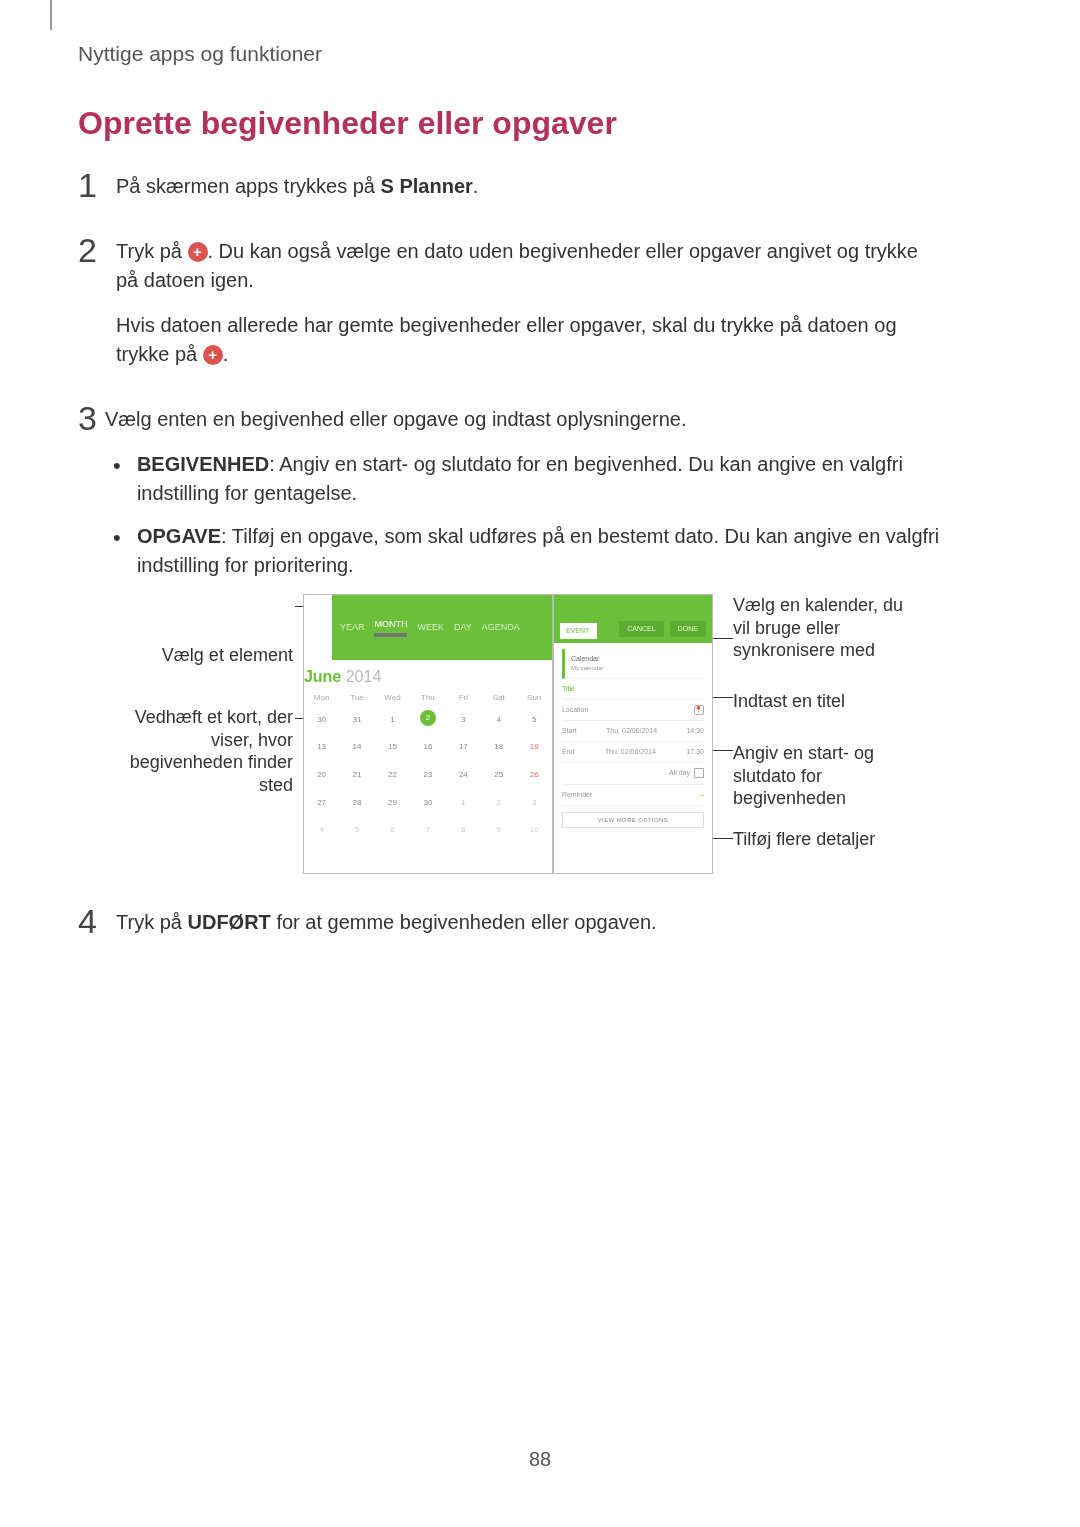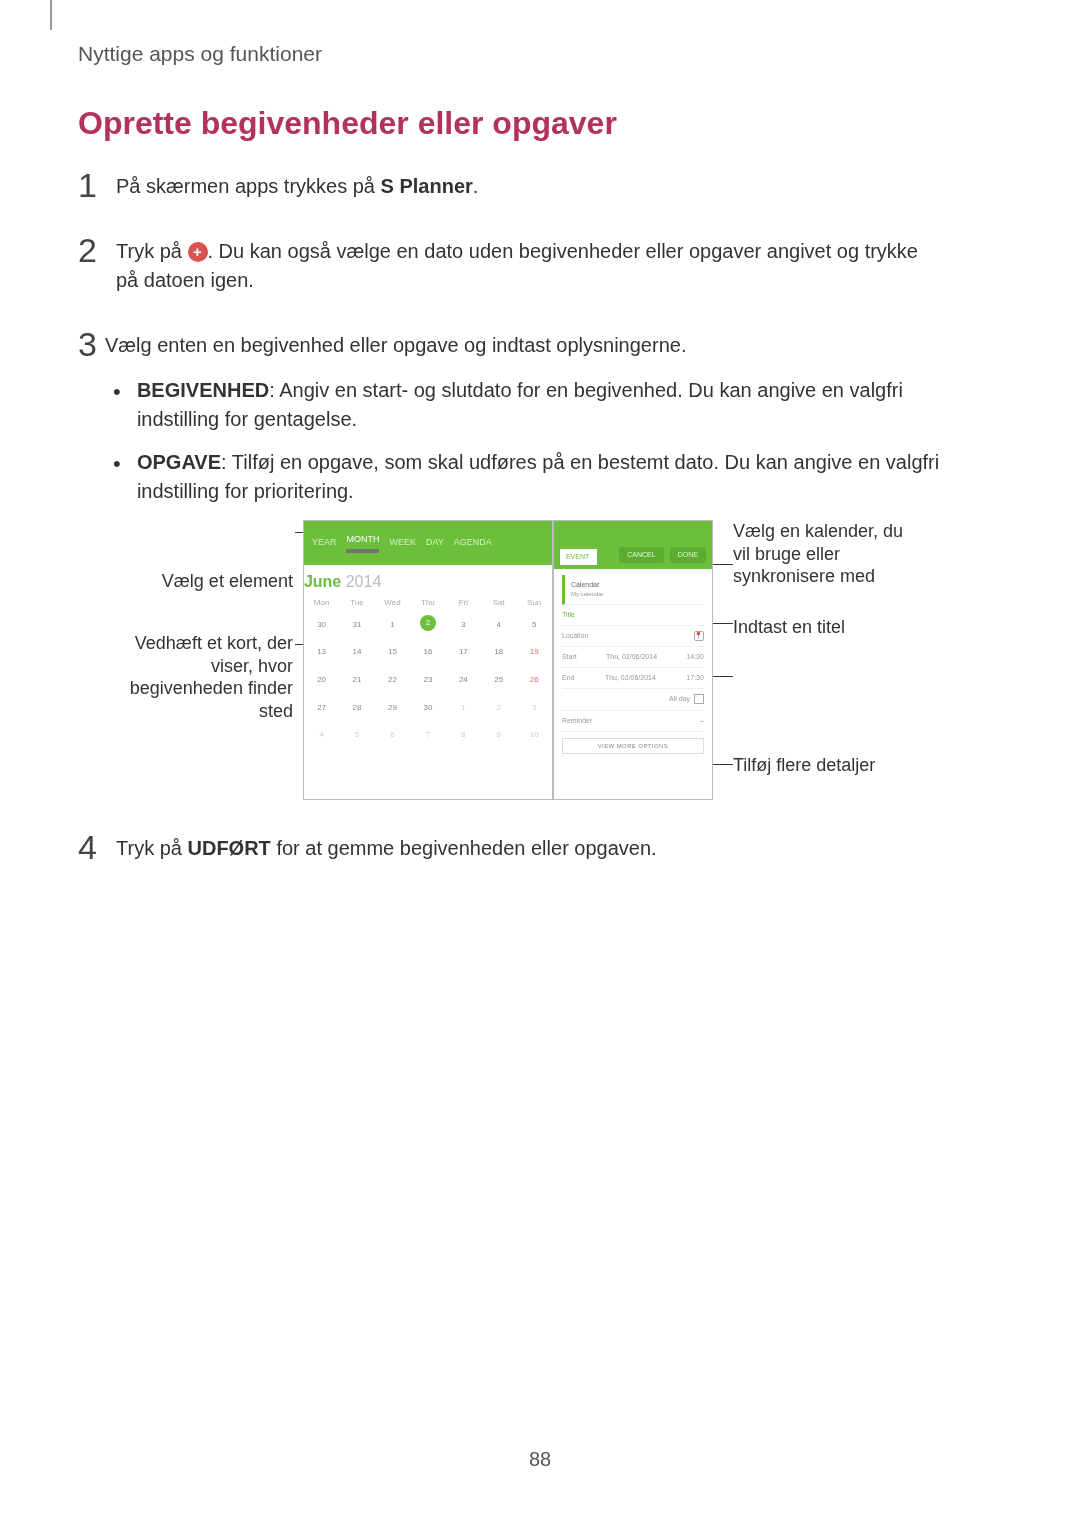--- a/index.html
+++ b/index.html
@@ -114,25 +114,26 @@
   .panel {
     position: absolute;
     background: #fff;
     border: 1px solid #bbb;
   }
   .panel.left-phone  { left: 180px; top: 0; width: 250px; height: 280px; }
   .panel.right-phone { left: 430px; top: 0; width: 160px; height: 280px; }
 
   .green-bar {
     background: #6bbf3a;
-    height: 44px;
+    height: 65px;
     display: flex;
     align-items: center;
     padding: 0 8px;
     gap: 10px;
+    margin-left: 28px;
   }
   .green-tab {
     color: #d4efc0;
     font-size: 9px;
     text-transform: uppercase;
   }
   .green-tab.active {
     color: #fff;
     border-bottom: 4px solid #737373;
     padding-bottom: 2px;
@@ -251,20 +252,23 @@
         <span>På skærmen apps trykkes på </span><span class="bold">S Planner</span><span>.</span>
       </p>
     </div>
   </div>
 
   <div class="step">
     <div class="step-num">2</div>
     <div class="step-body">
       <p>
         <span>Tryk på </span><span class="add-icon">+</span><span>. Du kan også vælge en dato uden begivenheder eller opgaver angivet og trykke på datoen igen.</span>
+      </p>
+      <p>
+        <span>Hvis datoen allerede har gemte begivenheder eller opgaver, skal du trykke på datoen og trykke på </span><span class="add-icon">+</span><span>.</span>
       </p>
     </div>
   </div>
 
   <div class="step">
     <div class="step-num">3</div>
     <div class="step-body">
       <p>Vælg enten en begivenhed eller opgave og indtast oplysningerne.</p>
       <ul class="bullets">
         <li>
@@ -282,20 +286,21 @@
 
         <div class="callout left" style="top:112px; left:0;">Vedhæft et kort, der viser, hvor begivenheden finder sted</div>
         <div class="connector" style="top:124px; left:172px; width:280px;"></div>
 
         <div class="callout right" style="top:0; left:610px;">Vælg en kalender, du vil bruge eller synkronisere med</div>
         <div class="connector" style="top:44px; left:560px; width:50px;"></div>
 
         <div class="callout right" style="top:96px; left:610px;">Indtast en titel</div>
         <div class="connector" style="top:103px; left:520px; width:90px;"></div>
 
+        <div class="callout right" style="top:148px; left:610px;">Angiv en start- og slutdato for begivenheden</div>
         <div class="connector" style="top:156px; left:578px; width:32px;"></div>
         <div class="connector vline" style="top:148px; left:577px; height:18px;"></div>
 
         <div class="callout right" style="top:234px; left:610px;">Tilføj flere detaljer</div>
         <div class="connector" style="top:244px; left:522px; width:88px;"></div>
         <div class="connector vline" style="top:216px; left:522px; height:28px;"></div>
 
         <div class="panel left-phone">
           <div class="green-bar">
             <span class="green-tab">YEAR</span>

